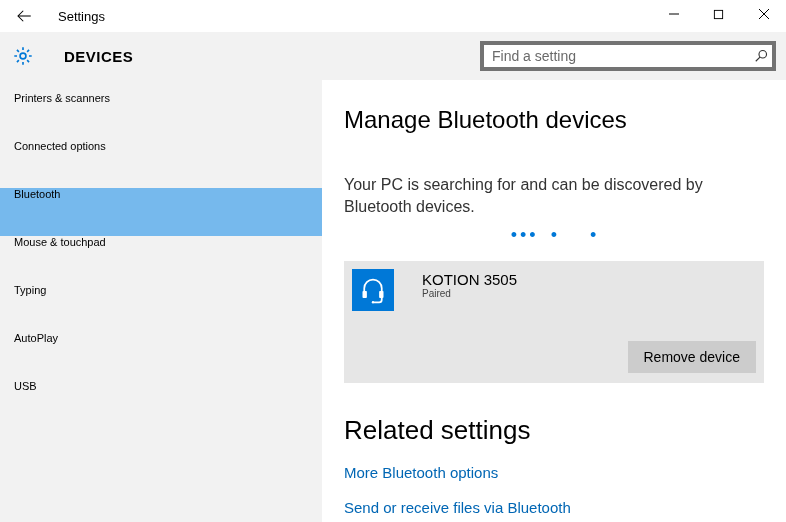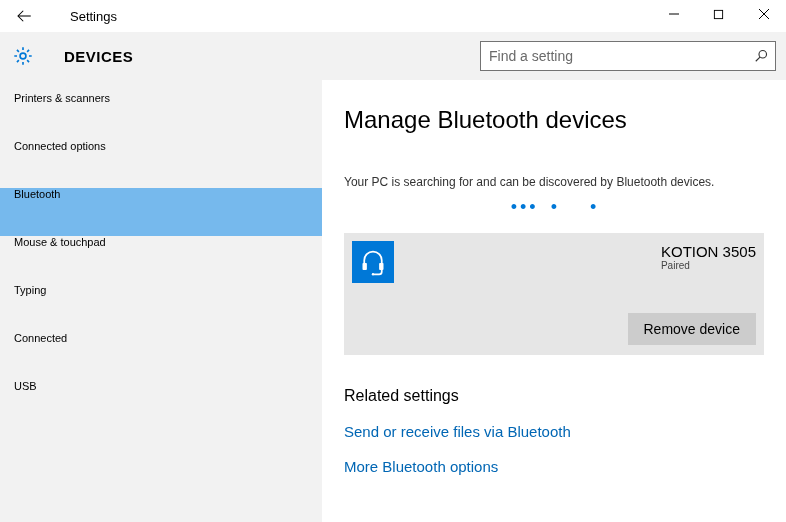--- a/index.html
+++ b/index.html
@@ -18,21 +18,21 @@
   .titlebar {
     display: flex;
     align-items: flex-start;
     justify-content: space-between;
     height: 32px;
     padding-left: 10px;
   }
   .titlebar-left {
     display: flex;
     align-items: center;
-    gap: 32px;
+    gap: 20px;
     height: 32px;
   }
   .back-btn {
     width: 28px; height: 28px;
     display: flex; align-items: center; justify-content: center;
     font-size: 16px;
     cursor: default;
   }
   .app-title { font-size: 13px; font-weight: 400; }
   .win-controls { display: flex; }
@@ -55,21 +55,21 @@
   .header-left { display: flex; align-items: center; gap: 30px; }
   .gear-icon { width: 22px; height: 22px; display: flex; align-items: center; justify-content: center; }
   .page-title { font-weight: 600; font-size: 15px; letter-spacing: 0.5px; }
   .search-wrap {
     position: relative;
     width: 296px;
     height: 30px;
   }
   .search-input {
     width: 100%; height: 100%;
-    border: 1px solid #737373;
+    border: 4px solid #737373;
     background: #fff;
     padding: 0 30px 0 8px;
     font-family: inherit;
     font-size: 14px;
     color: #555;
     outline: none;
   }
   .search-input::placeholder { color: #6a6a6a; }
   .search-icon {
     position: absolute; right: 8px; top: 50%;
@@ -101,21 +101,21 @@
     flex: 1;
     padding: 26px 22px 8px 22px;
     overflow: auto;
   }
   .content h1 {
     font-size: 24px;
     font-weight: 400;
     margin-bottom: 18px;
   }
   .status-text {
-    font-size: 12px;
+    font-size: 16px;
     color: #333;
     line-height: 1.4;
     margin-bottom: 6px;
     max-width: 410px;
     margin-top: 40px;
   }
   .searching-dots {
     text-align: center;
     font-size: 18px;
     color: #0078d7;
@@ -128,21 +128,20 @@
 
   .device-card {
     background: #e6e6e6;
     padding: 8px 8px 10px 8px;
     margin-bottom: 32px;
   }
   .device-row {
     display: flex;
     align-items: flex-start;
     gap: 28px;
-    justify-content: space-between;
   }
   .device-icon {
     width: 42px; height: 42px;
     background: #0078d7;
     display: flex; align-items: center; justify-content: center;
     flex-shrink: 0;
   }
   .device-info { padding-top: 2px; }
   .device-name { font-size: 15px; font-weight: 400; }
   .device-status { font-size: 10px; color: #444; }
@@ -154,21 +153,21 @@
   .btn {
     background: #cccccc;
     border: none;
     font-family: inherit;
     font-size: 14px;
     padding: 8px 16px;
     cursor: default;
   }
 
   .related h2 {
-    font-size: 16px;
+    font-size: 26px;
     font-weight: 400;
     margin-bottom: 18px;
   }
   .link {
     color: #0066b4;
     font-size: 15px;
     cursor: pointer;
     margin-bottom: 18px;
     display: block;
   }
@@ -241,21 +240,21 @@
       <div class="sidebar-item selected">
         <span>Bluetooth</span>
       </div>
       <div class="sidebar-item">
         <span>Mouse &amp; touchpad</span>
       </div>
       <div class="sidebar-item">
         <span>Typing</span>
       </div>
       <div class="sidebar-item">
-        <span>Connected</span>
+        <span>AutoPlay</span>
       </div>
       <div class="sidebar-item">
         <span>USB</span>
       </div>
     </div>
 
     <div class="content">
       <h1>Manage Bluetooth devices</h1>
       <p class="status-text">Your PC is searching for and can be discovered by Bluetooth devices.</p>
       <div class="searching-dots">
@@ -278,19 +277,19 @@
             <div class="device-status">Paired</div>
           </div>
         </div>
         <div class="device-actions">
           <button class="btn">Remove device</button>
         </div>
       </div>
 
       <div class="related">
         <h2>Related settings</h2>
+        <a class="link">More Bluetooth options</a>
         <a class="link">Send or receive files via Bluetooth</a>
-        <a class="link">More Bluetooth options</a>
       </div>
     </div>
 
   </div>
 </div>
 
 </body></html>

